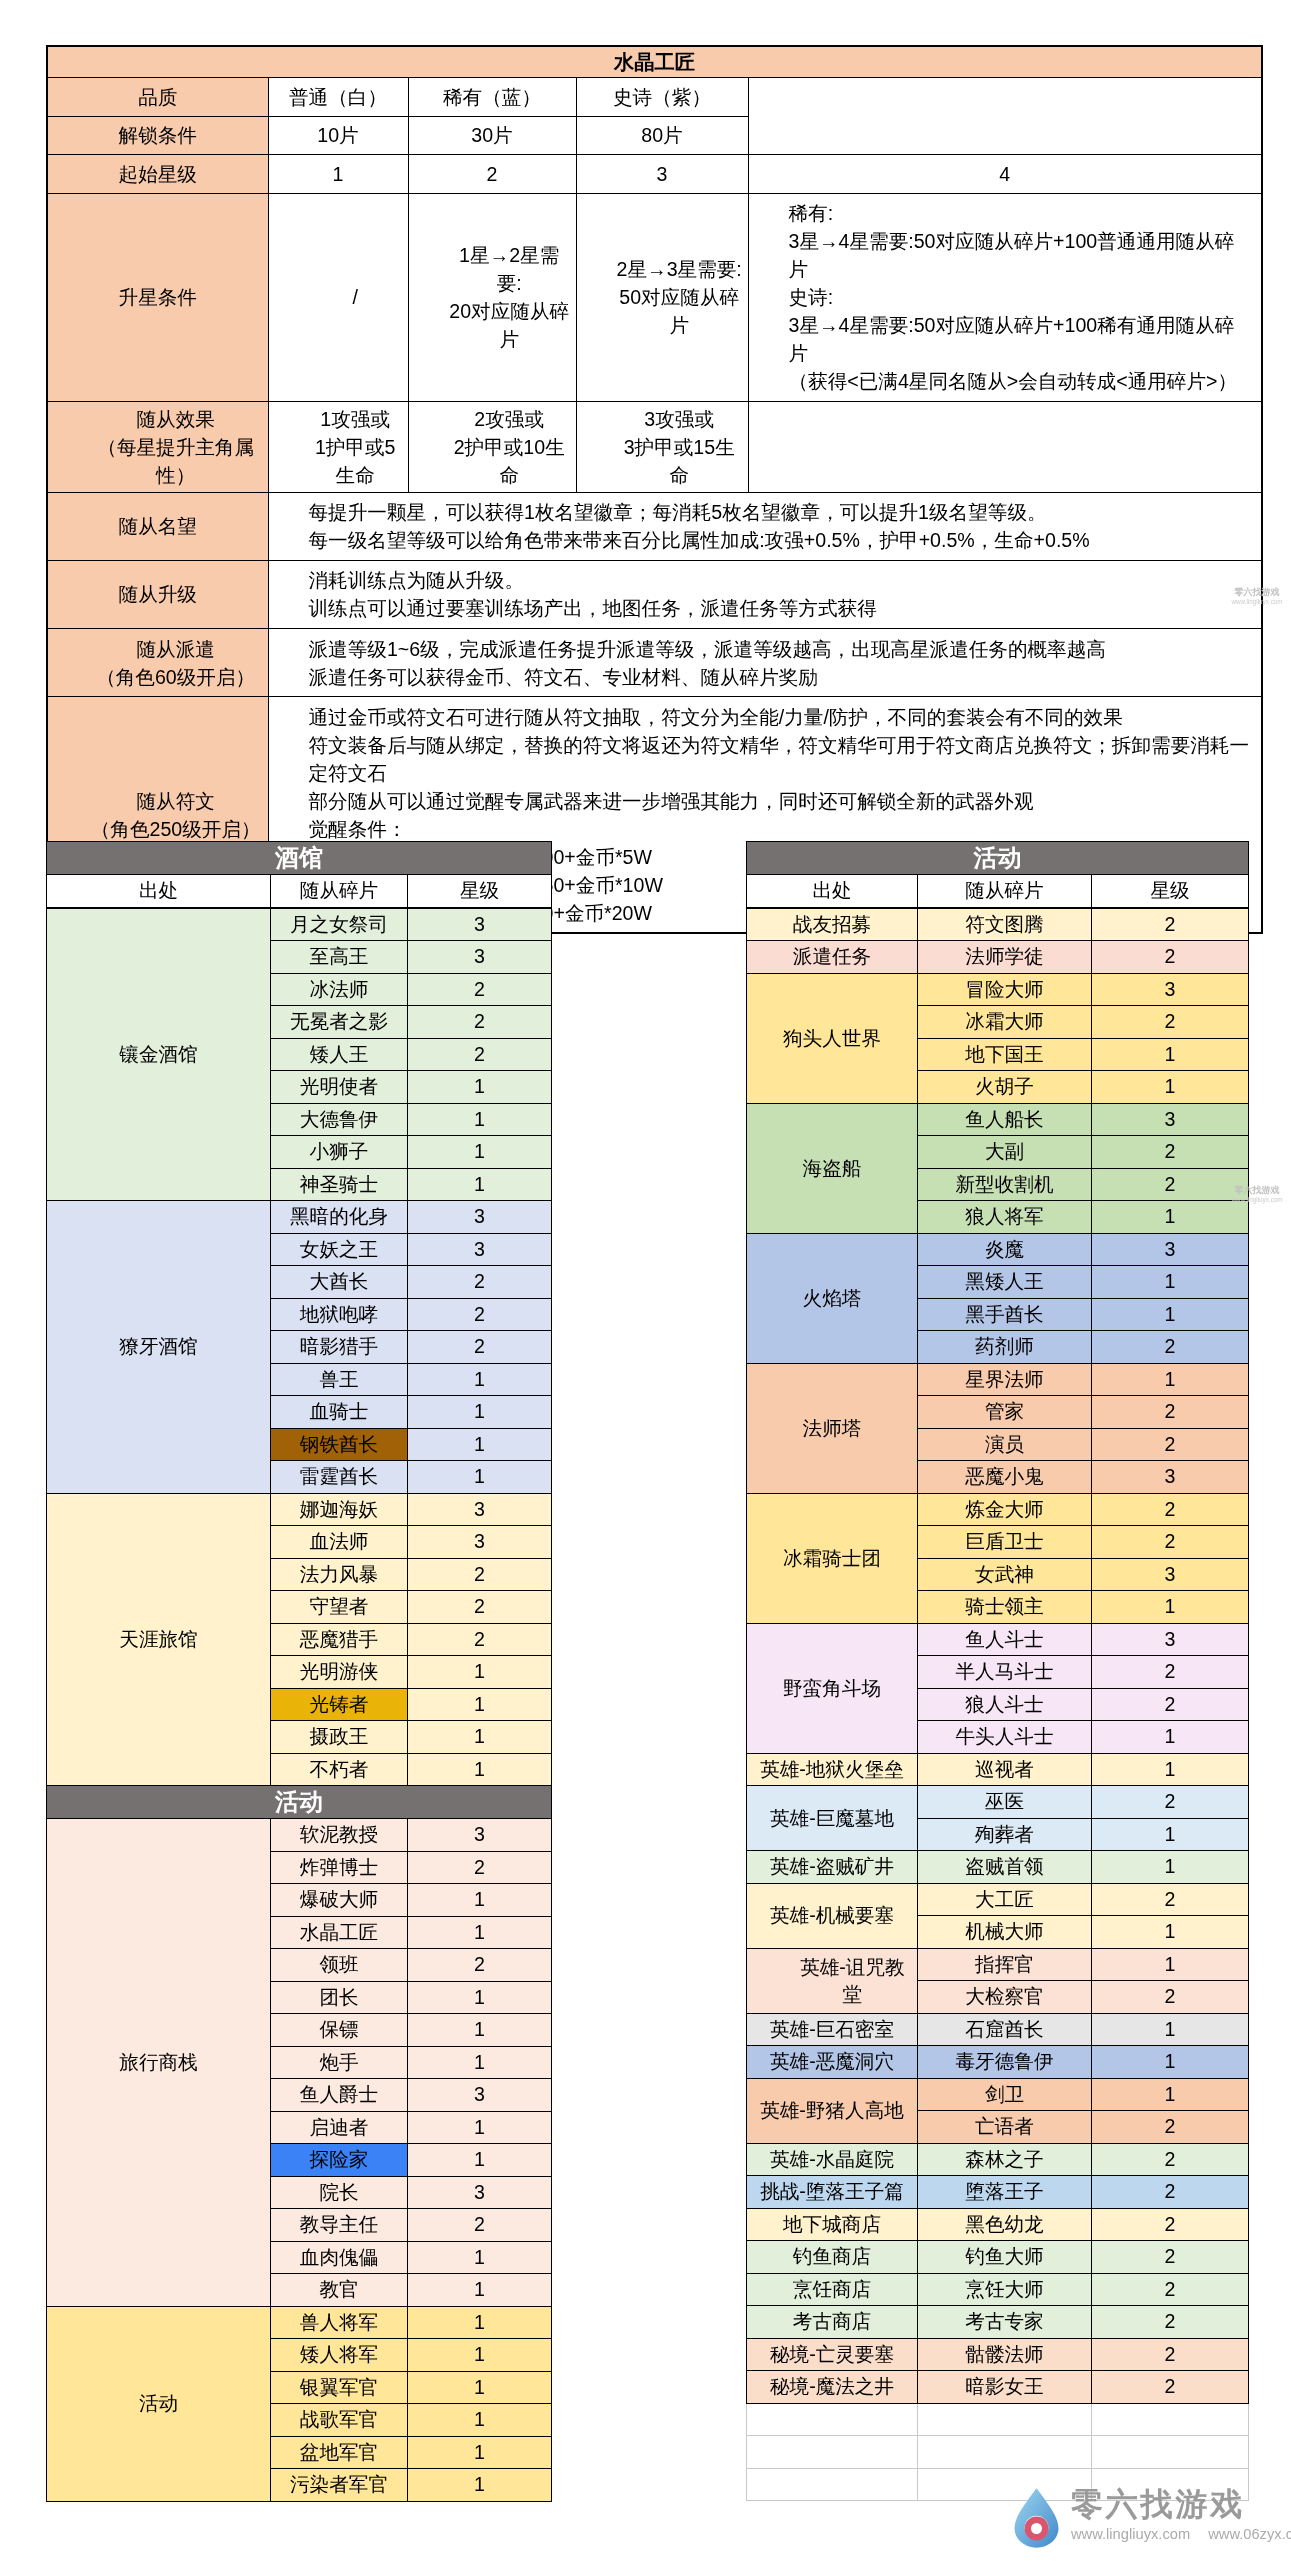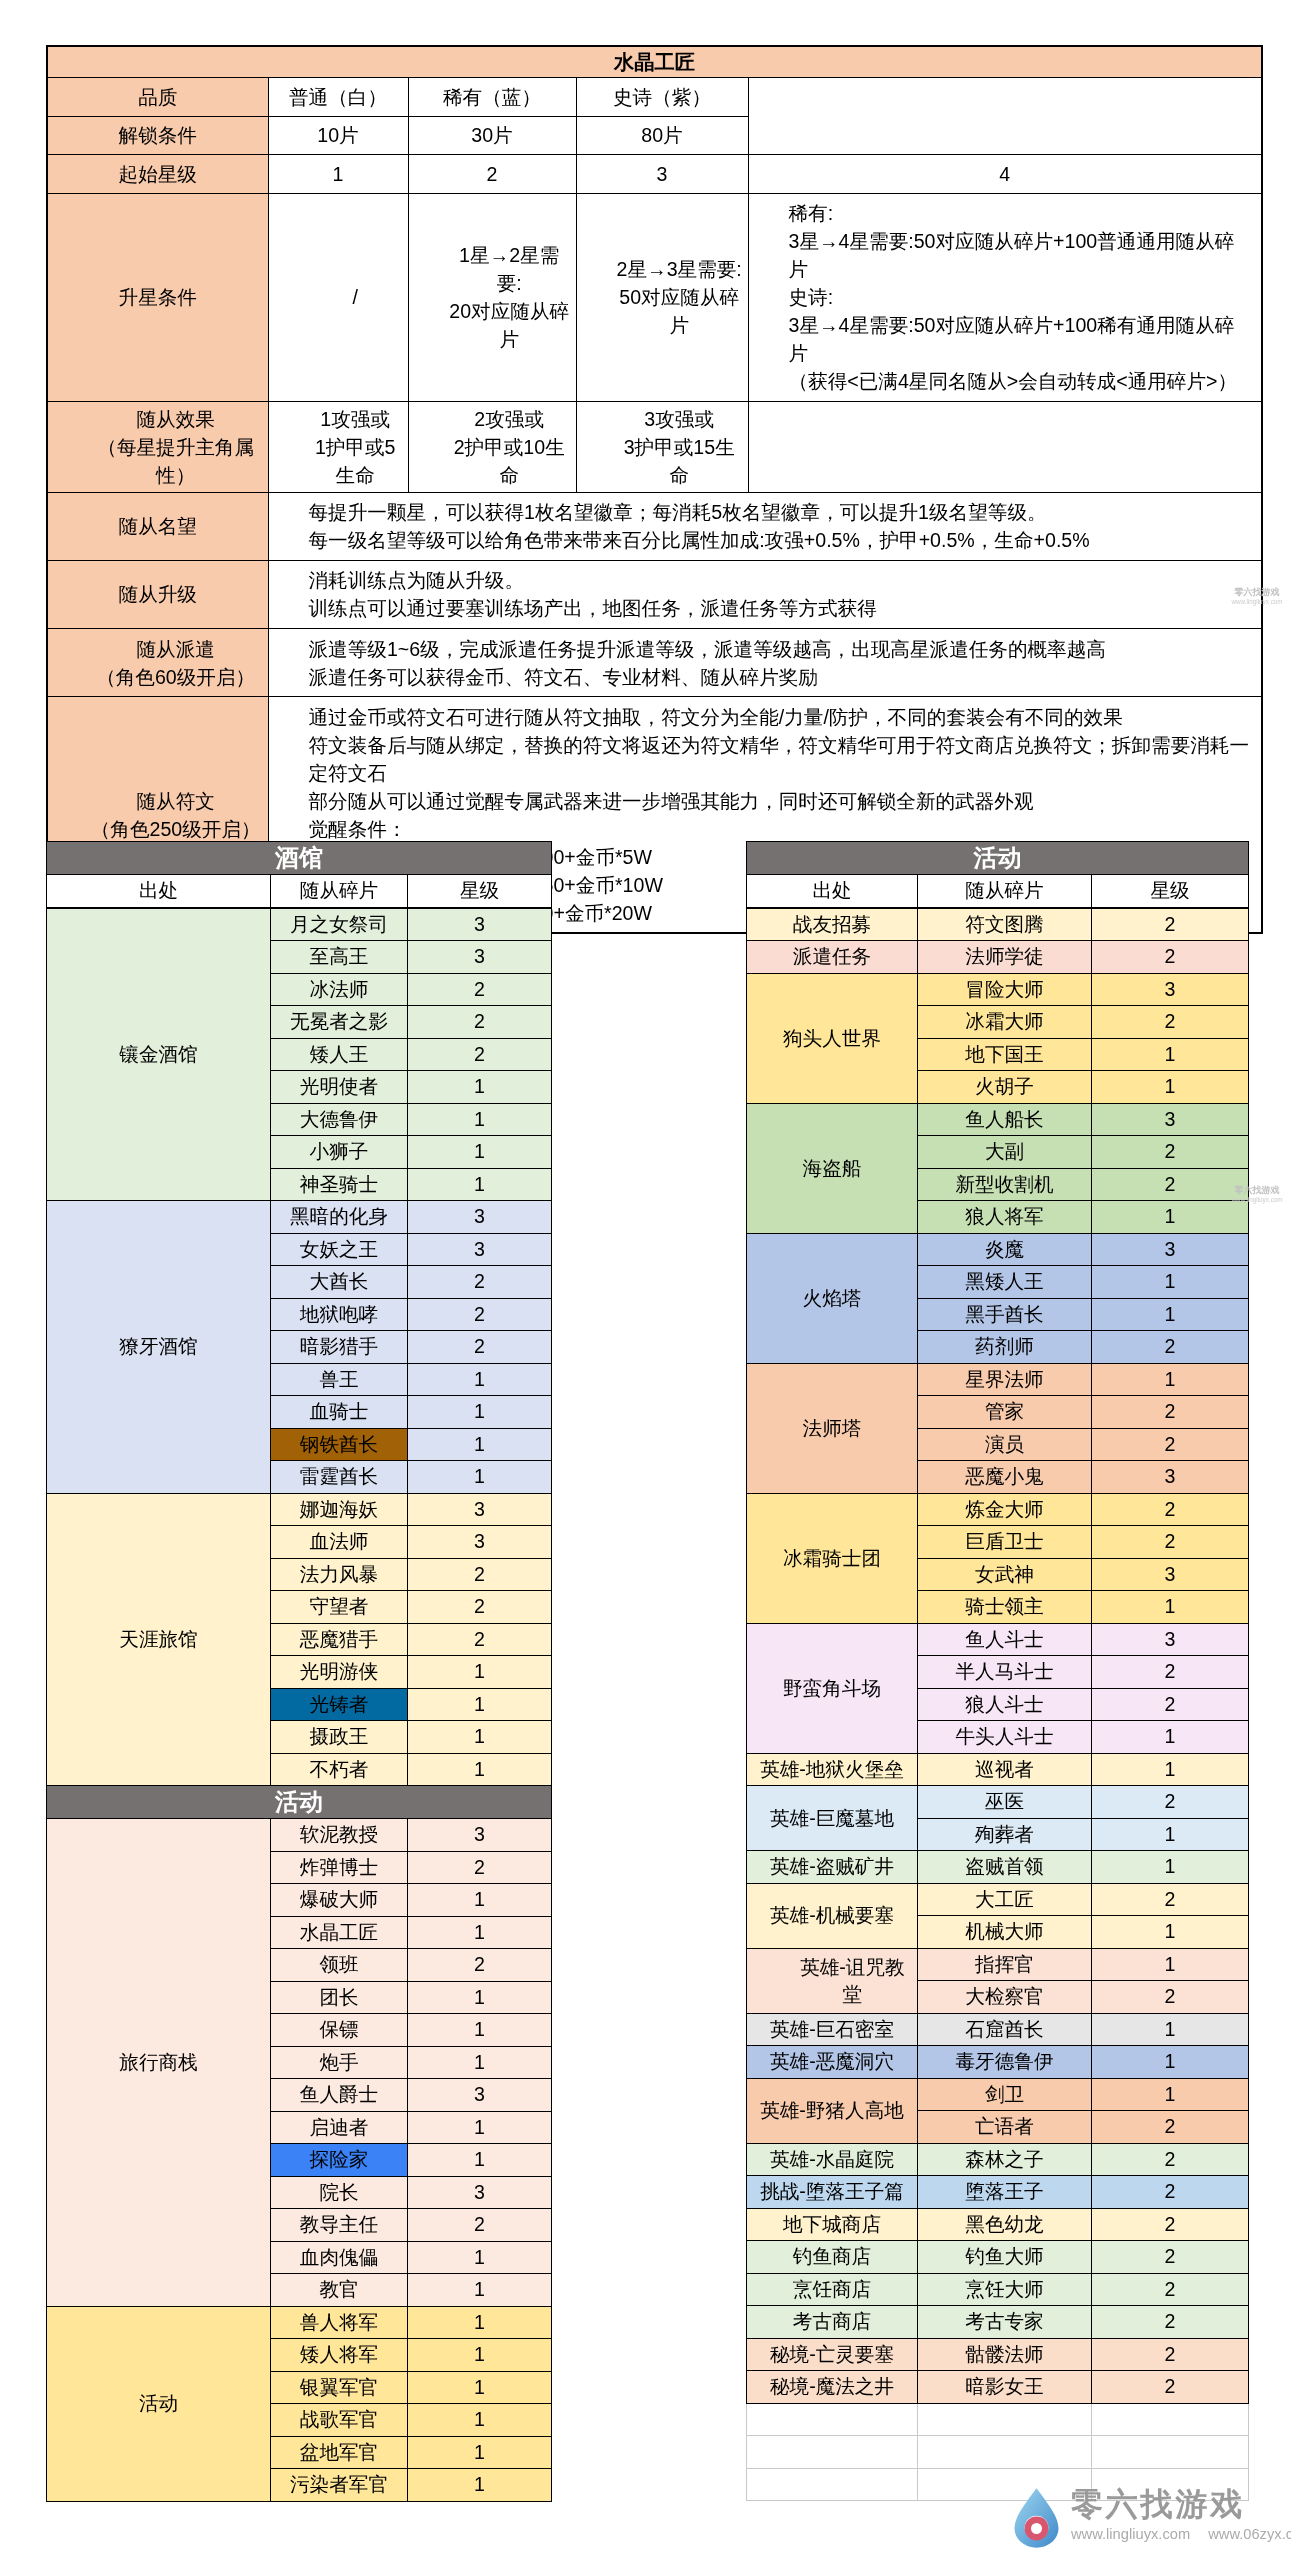--- a/index.html
+++ b/index.html
@@ -237,21 +237,21 @@
       </tr>
       <tr>
         <td class="nm" style="background: rgb(255, 242, 204);">恶魔猎手</td>
         <td class="st" style="background: rgb(255, 242, 204);">2</td>
       </tr>
       <tr>
         <td class="nm" style="background: rgb(255, 242, 204);">光明游侠</td>
         <td class="st" style="background: rgb(255, 242, 204);">1</td>
       </tr>
       <tr>
-        <td class="nm" style="background: #0369a1;">光铸者</td>
+        <td class="nm" style="background: #eab308;">光铸者</td>
         <td class="st" style="background: rgb(255, 242, 204);">1</td>
       </tr>
       <tr>
         <td class="nm" style="background: rgb(255, 242, 204);">摄政王</td>
         <td class="st" style="background: rgb(255, 242, 204);">1</td>
       </tr>
       <tr>
         <td class="nm" style="background: rgb(255, 242, 204);">不朽者</td>
         <td class="st" style="background: rgb(255, 242, 204);">1</td>
       </tr>

